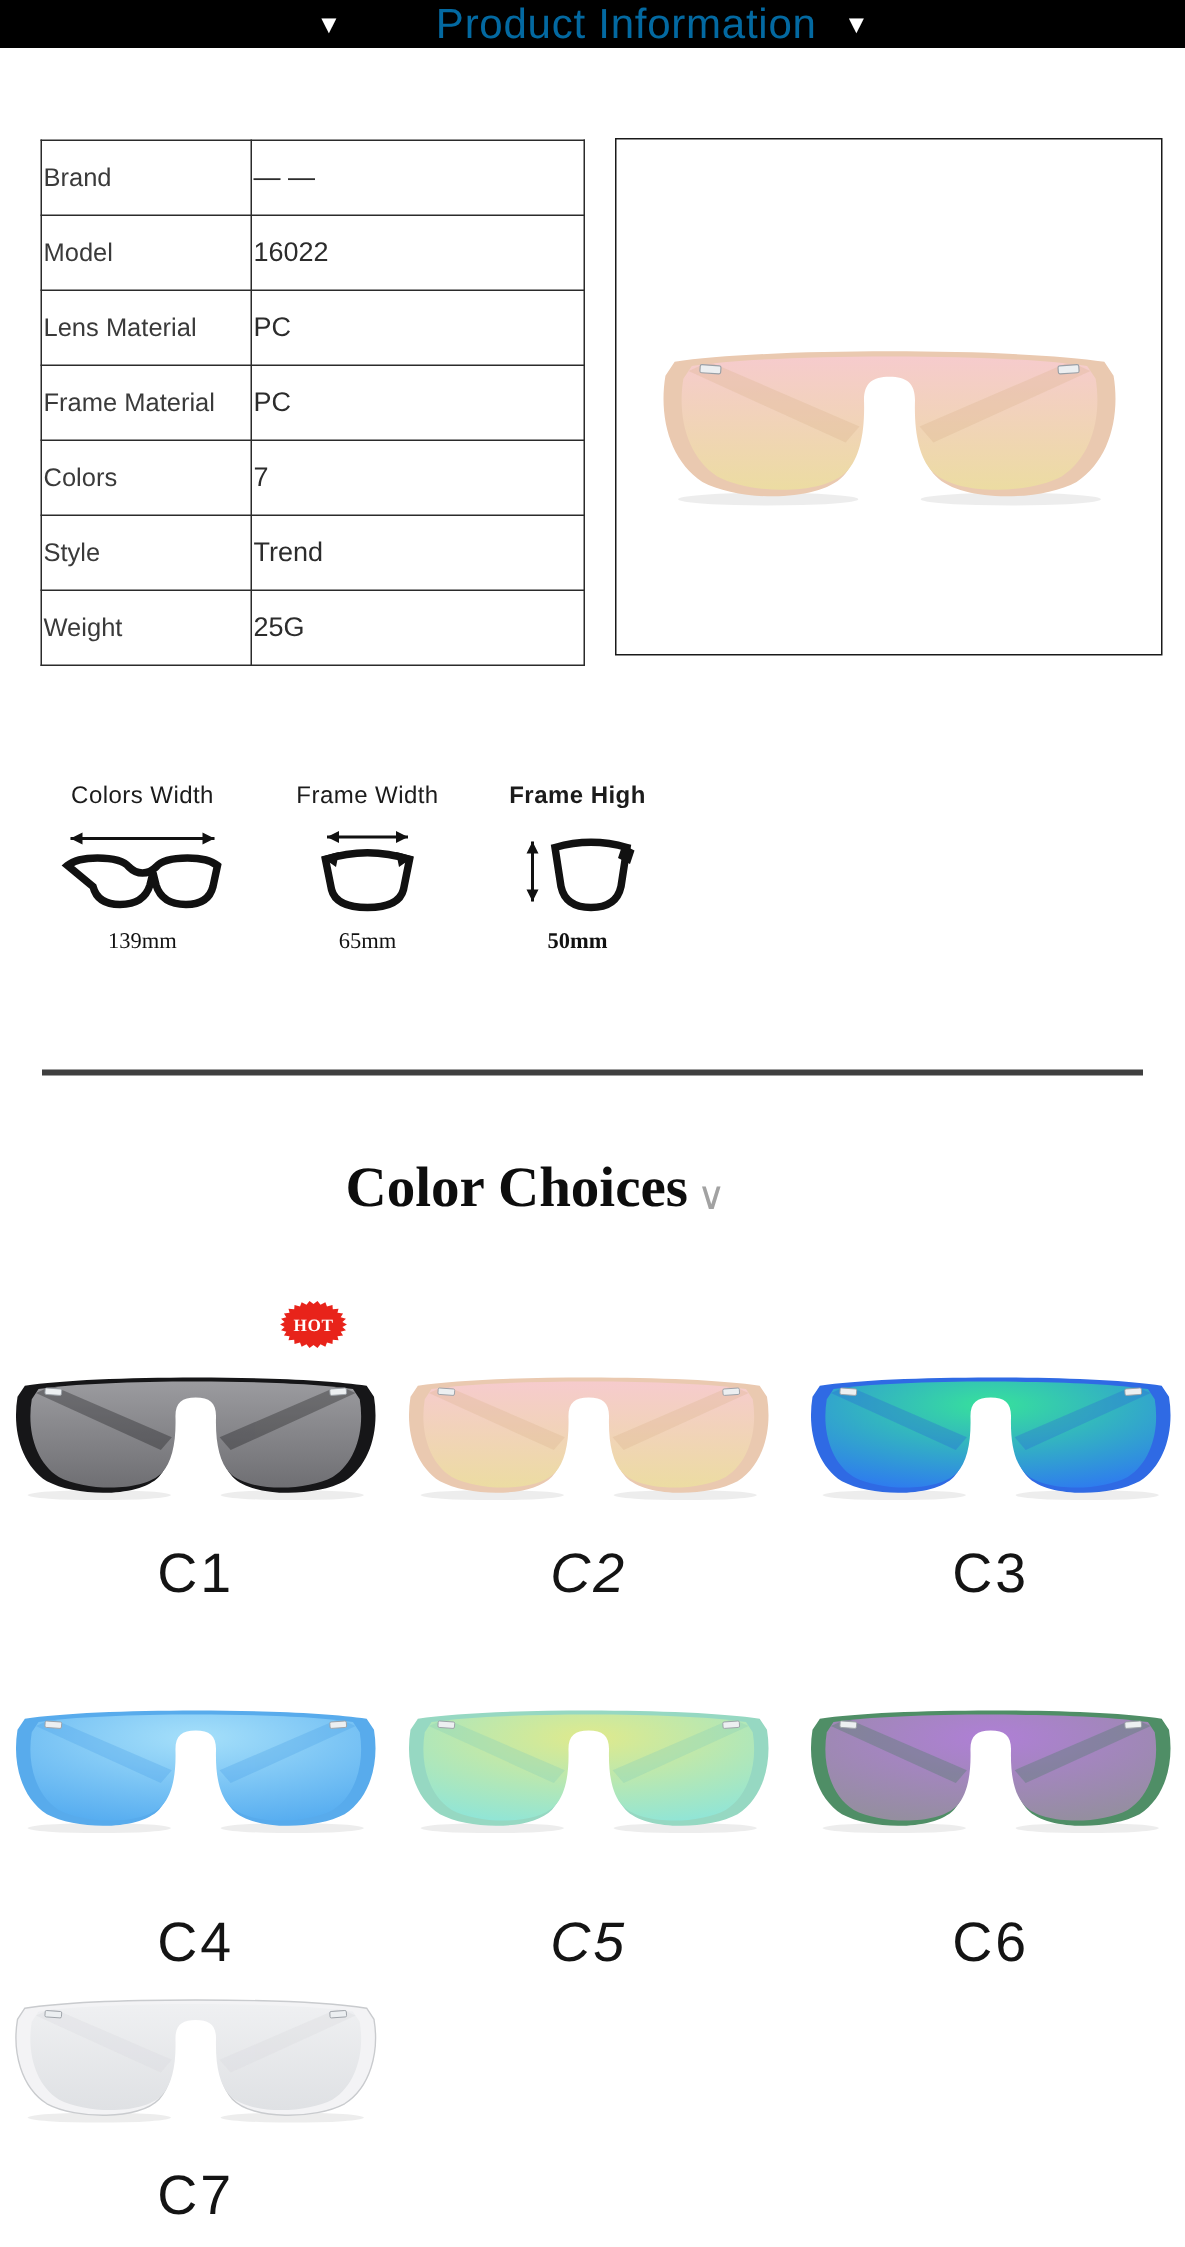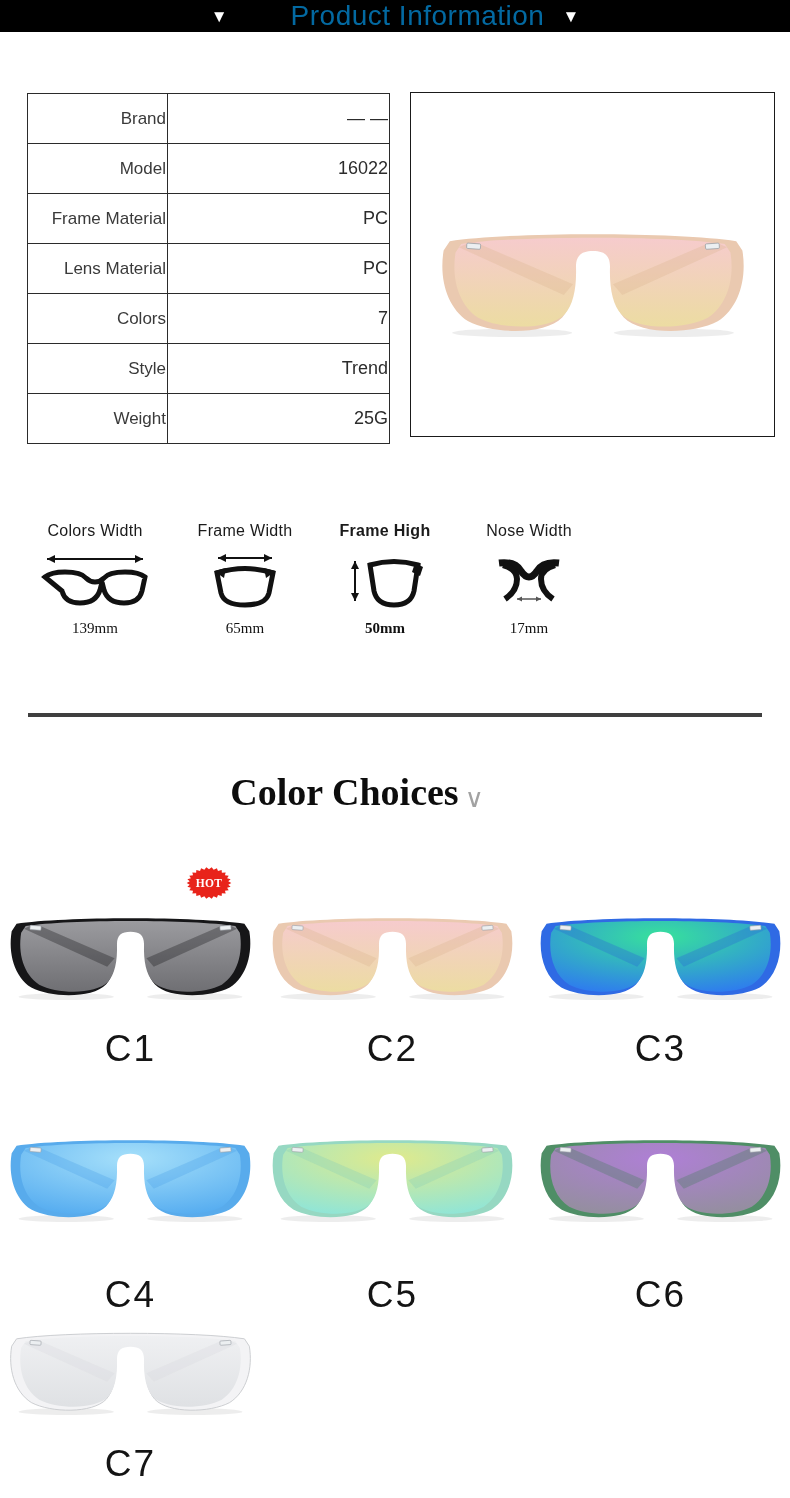--- a/index.html
+++ b/index.html
@@ -8,21 +8,21 @@
 
   
   .header-bar{position:absolute;left:0;top:0;width:790px;height:32px;background:#000;
     display:flex;align-items:center;justify-content:center;gap:18px;}
   .header-title{color:#0369a1;font-size:28px;letter-spacing:.5px;margin-left:45px;}
   .tri-down{color:#fff;font-size:17px;line-height:1;}
 
   
   .spec-table{position:absolute;left:27px;top:93px;border-collapse:collapse;}
   .spec-table td{border:1px solid #2b2b2b;height:47px;font-size:17px;color:#3a3a3a;
-    text-align:right;vertical-align:middle;}
+    text-align:left;vertical-align:middle;}
   .spec-table td.lbl{width:137px;}
   .spec-table td.val{width:219px;font-size:18px;color:#2c2c2c;}
 
   
   .product-photo{position:absolute;left:410px;top:92px;width:365px;height:345px;
     border:1px solid #1a1a1a;box-sizing:border-box;display:flex;justify-content:center;
     align-items:flex-start;}
   .product-photo .glasses-wrap{width:308px;margin-top:122px;}
   .glasses-wrap svg{display:block;width:100%;height:auto;}
 
@@ -42,21 +42,21 @@
     font-size:26px;color:#a2a2a2;vertical-align:-2px;margin-left:6px;}
 
   
   .variant-card{position:absolute;width:245px;display:flex;flex-direction:column;align-items:center;}
   .variant-card .glasses-wrap{width:245px;}
   .variant-label{margin-top:24px;font-size:37px;font-weight:500;letter-spacing:2px;color:#141414;}
   .hot-badge{position:absolute;top:-41px;left:178px;width:46px;height:42px;}
   .hot-badge svg{display:block;width:100%;height:100%;}
 
   .r1{top:903px;} .r2{top:1125px;gap:24px;} .r3{top:1318px;}
-  .c-left{left:8px;} .c-mid{left:270px;} .c-right{left:538px;}
+  .c-left{left:8px;} .c-mid{left:270px;font-style:italic;} .c-right{left:538px;}
 </style>
 </head>
 <body>
 
 <div class="page">
 
   <div class="header-bar">
     <span class="tri-down">▼</span>
     <span class="header-title">Product Information</span>
     <span class="tri-down">▼</span>
@@ -66,25 +66,25 @@
     <tbody>
       <tr>
         <td class="lbl">Brand</td>
         <td class="val">— —</td>
       </tr>
       <tr>
         <td class="lbl">Model</td>
         <td class="val">16022</td>
       </tr>
       <tr>
+        <td class="lbl">Lens Material</td>
+        <td class="val">PC</td>
+      </tr>
+      <tr>
         <td class="lbl">Frame Material</td>
-        <td class="val">PC</td>
-      </tr>
-      <tr>
-        <td class="lbl">Lens Material</td>
         <td class="val">PC</td>
       </tr>
       <tr>
         <td class="lbl">Colors</td>
         <td class="val">7</td>
       </tr>
       <tr>
         <td class="lbl">Style</td>
         <td class="val">Trend</td>
       </tr>
@@ -152,33 +152,20 @@
       <svg width="80" height="64" viewBox="0 0 80 64">
         <line x1="10" y1="12" x2="10" y2="52" stroke="#111" stroke-width="2"></line>
         <path d="M10,12 l-4,8 h8 z M10,52 l-4,-8 h8 z" fill="#111"></path>
         <path d="M25,16 q24,-7 48,0 l-4,26 q-3,14 -20,14 q-17,0 -20,-14 z" fill="none" stroke="#111" stroke-width="5"></path>
         <path d="M70,14 l8,4 -3,9 -8,-4 z" fill="#111"></path>
       </svg>
     </div>
     <div class="measure-value">50mm</div>
   </div>
 
-  <div class="measure-item" style="left:454px;">
-    <div class="measure-label">Nose Width</div>
-    <div class="measure-icon">
-      <svg width="84" height="64" viewBox="0 0 84 64">
-        <path d="M12,14 q16,-2 22,8 q4,6 8,6 q4,0 8,-6 q6,-10 22,-8" fill="none" stroke="#111" stroke-width="7"></path>
-        <path d="M16,16 q14,4 14,14 q0,12 -12,20" fill="none" stroke="#111" stroke-width="6"></path>
-        <path d="M68,16 q-14,4 -14,14 q0,12 12,20" fill="none" stroke="#111" stroke-width="6"></path>
-        <line x1="30" y1="50" x2="54" y2="50" stroke="#555" stroke-width="1.5"></line>
-        <path d="M30,50 l5,-2.5 v5 z M54,50 l-5,-2.5 v5 z" fill="#555"></path>
-      </svg>
-    </div>
-    <div class="measure-value">17mm</div>
-  </div>
 
 
   <div class="divider"></div>
 
   <div class="color-title">
     <span>Color Choices</span><span class="chev">∨</span>
   </div>
 
   <div class="variant-card r1 c-left">
     <div class="hot-badge">

